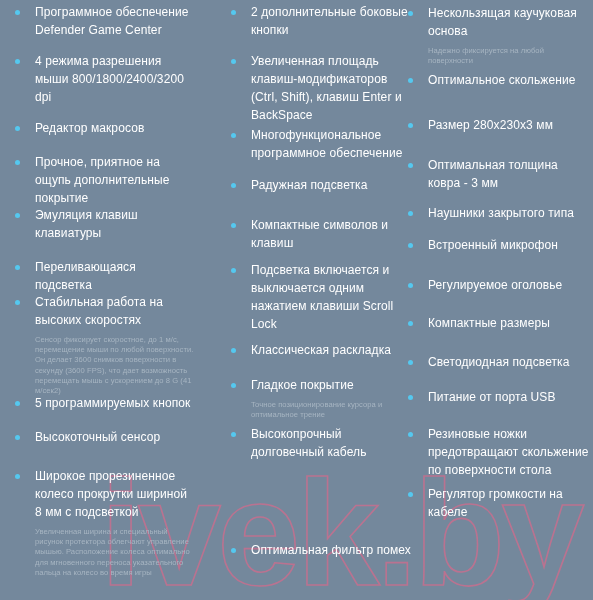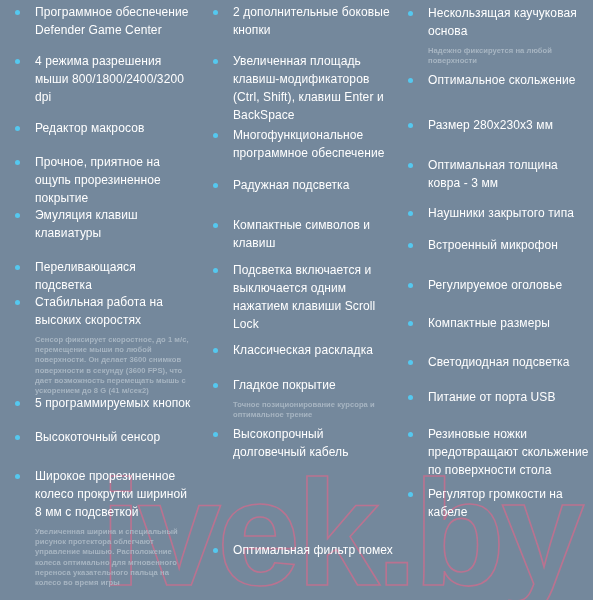--- a/index.html
+++ b/index.html
@@ -53,21 +53,21 @@
   .col-2 { width: 195px; }
   .col-3 { width: 198px; }
 
   
   .feature {
     position: absolute;
     display: block;
     box-sizing: border-box;
   }
   .col-1 .feature { left: 15px; width: 180px; }
-  .col-2 .feature { left: 13px; width: 180px; }
+  .col-2 .feature { left: 31px; width: 180px; }
   .col-3 .feature { left: 13px; width: 182px; }
 
   .bullet {
     position: absolute;
     left: 0;
     top: 7px;
     width: 5px;
     height: 5px;
     border-radius: 50%;
     background: #55c8ef;
@@ -80,21 +80,21 @@
     font-weight: normal;
     line-height: 18px;
     letter-spacing: .1px;
   }
   .feature-sub {
     display: block;
     margin-left: 20px;
     margin-top: 6px;
     color: #a7b5c2;
     font-size: 7.6px;
-    font-weight: bold;
+    font-weight: normal;
     line-height: 10.2px;
     letter-spacing: .05px;
   }
 </style>
 </head>
 <body>
 
 <svg id="watermark" viewBox="0 0 593 600">
   <text x="100" y="585">ivek.by</text>
 </svg>
@@ -108,21 +108,21 @@
       <div class="feature" style="top: 52px;">
         <span class="bullet"></span>
         <span class="feature-text">4 режима разрешения мыши 800/1800/2400/3200 dpi</span>
       </div>
       <div class="feature" style="top: 119px;">
         <span class="bullet"></span>
         <span class="feature-text">Редактор макросов</span>
       </div>
       <div class="feature" style="top: 153px;">
         <span class="bullet"></span>
-        <span class="feature-text">Прочное, приятное на ощупь прорезиненное покрытие</span>
+        <span class="feature-text">Прочное, приятное на ощупь дополнительные покрытие</span>
       </div>
       <div class="feature" style="top: 206px;">
         <span class="bullet"></span>
         <span class="feature-text">Эмуляция клавиш клавиатуры</span>
       </div>
       <div class="feature" style="top: 258px;">
         <span class="bullet"></span>
         <span class="feature-text">Переливающаяся подсветка</span>
       </div>
       <div class="feature" style="top: 293px;">

